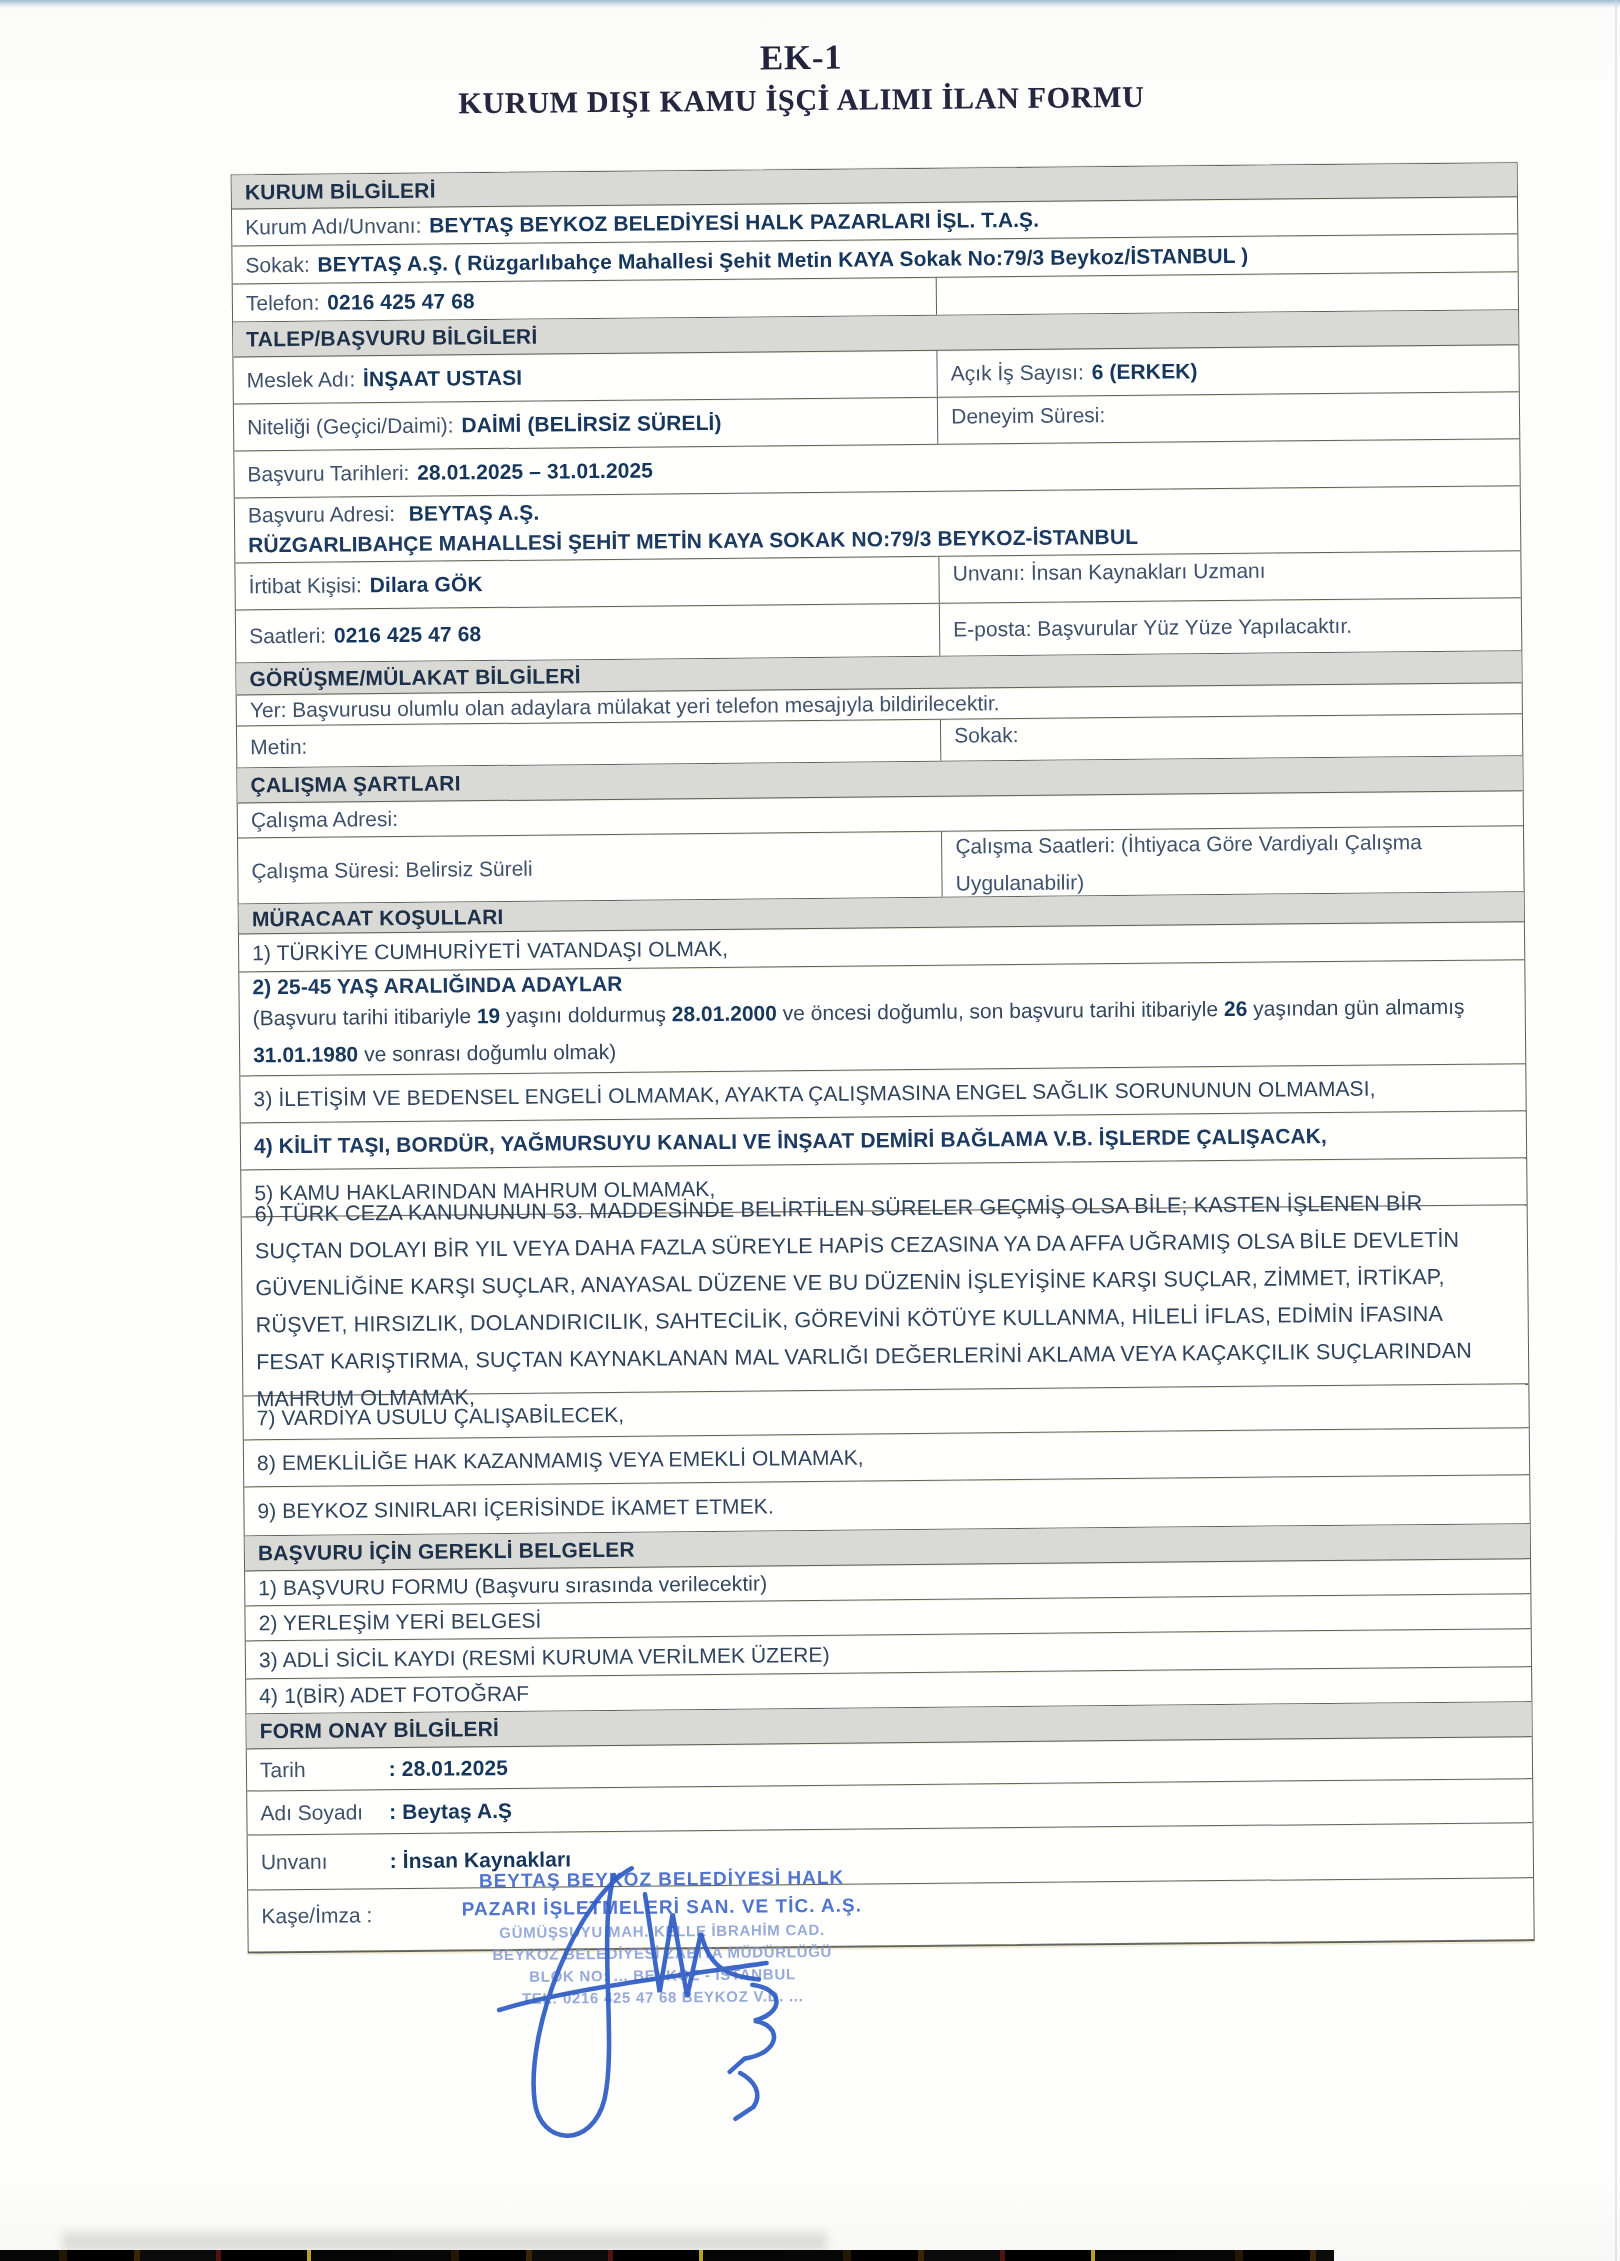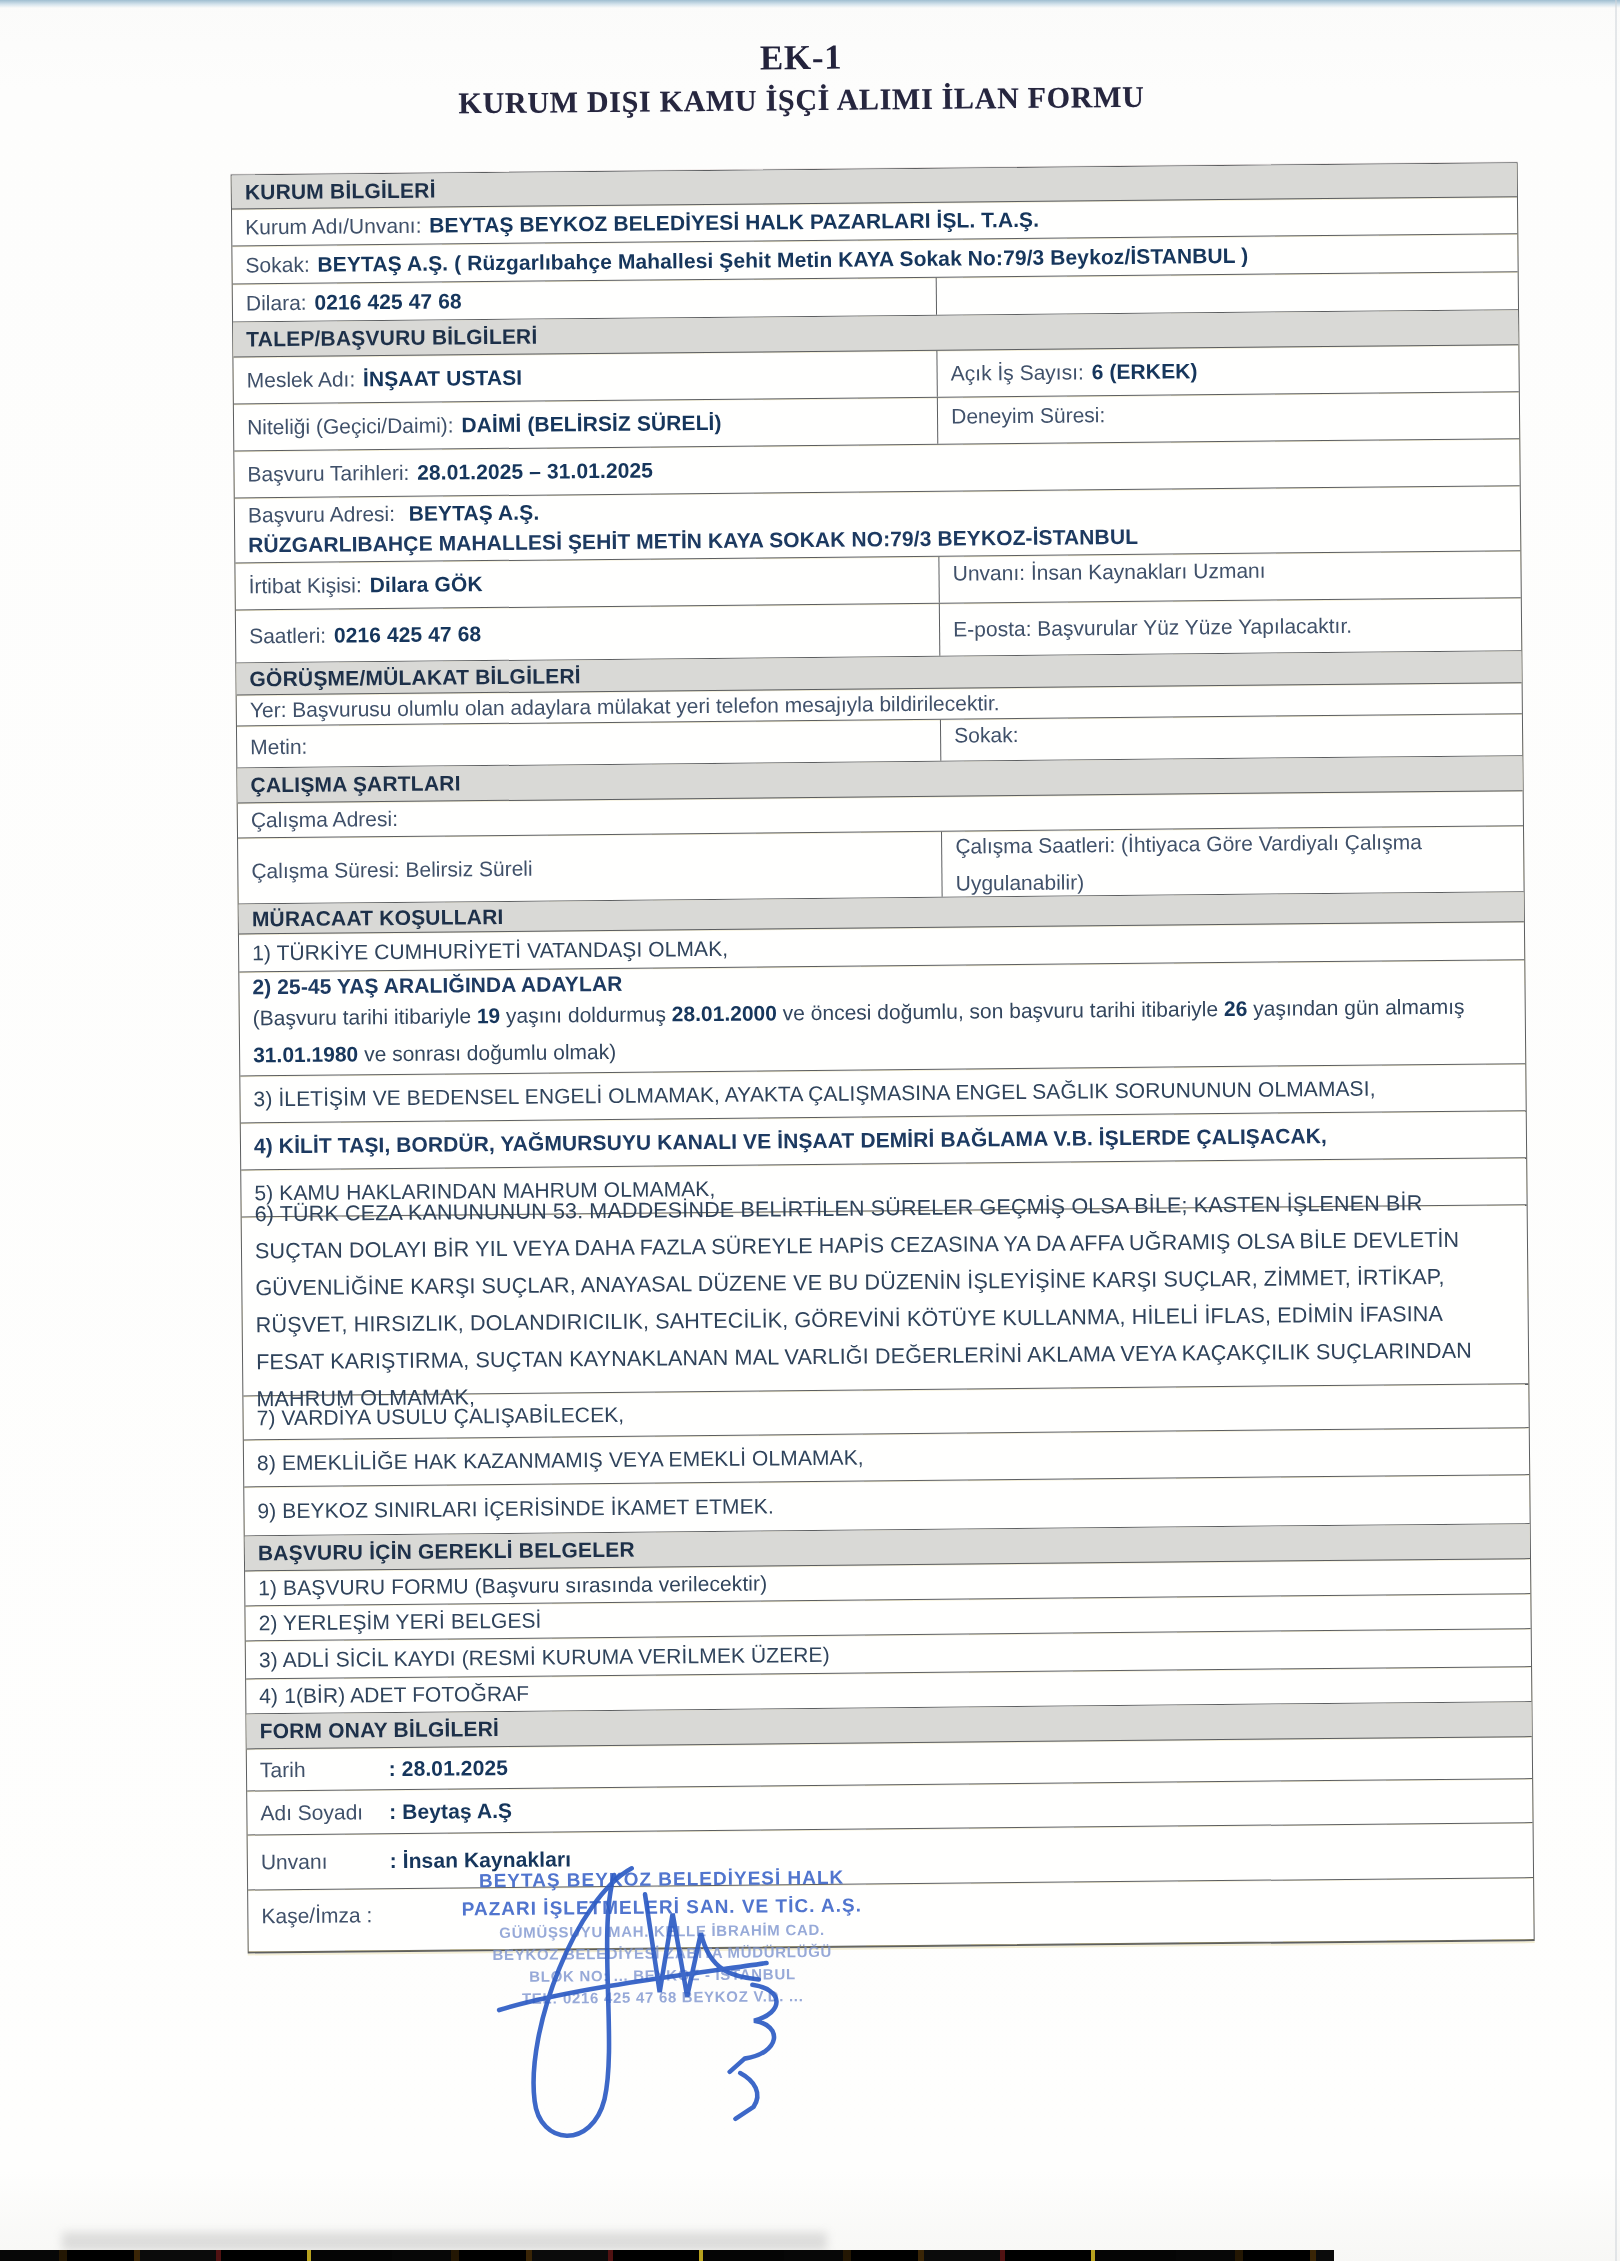--- a/index.html
+++ b/index.html
@@ -77,21 +77,21 @@
       <div class="row" style="height:36px" data-name="row-kurum-adi">
         <span class="lbl" data-name="kurum-adi-label">Kurum Adı/Unvanı:</span>
         <span class="val" data-name="kurum-adi-value">BEYTAŞ BEYKOZ BELEDİYESİ HALK PAZARLARI İŞL. T.A.Ş.</span>
       </div>
       <div class="row" style="height:37px" data-name="row-kurum-adres">
         <span class="lbl" data-name="kurum-adres-label">Sokak:</span>
         <span class="val" data-name="kurum-adres-value">BEYTAŞ A.Ş. ( Rüzgarlıbahçe Mahallesi Şehit Metin KAYA Sokak No:79/3 Beykoz/İSTANBUL )</span>
       </div>
       <div class="row split" style="height:37px" data-name="row-kurum-telefon">
         <div class="cell left" data-name="kurum-telefon-cell">
-          <span class="lbl" data-name="kurum-telefon-label">Dilara:</span>
+          <span class="lbl" data-name="kurum-telefon-label">Telefon:</span>
           <span class="val" data-name="kurum-telefon-value">0216 425 47 68</span>
         </div>
         <div class="cell right" data-name="kurum-telefon-empty-cell"></div>
       </div>
 
       <div class="row sec" style="height:34px" data-name="section-header-talep-basvuru">
         <span data-name="section-title">TALEP/BAŞVURU BİLGİLERİ</span>
       </div>
       <div class="row split" style="height:46px" data-name="row-meslek-acikis">
         <div class="cell left" data-name="meslek-cell">

